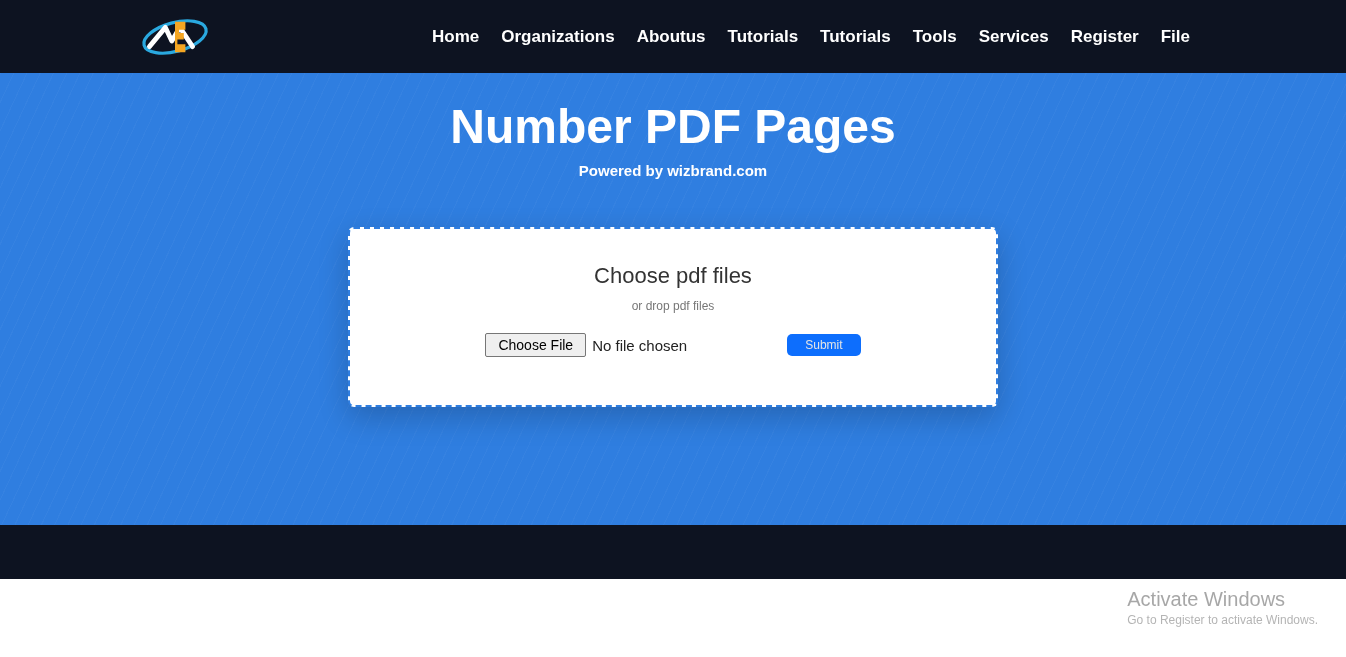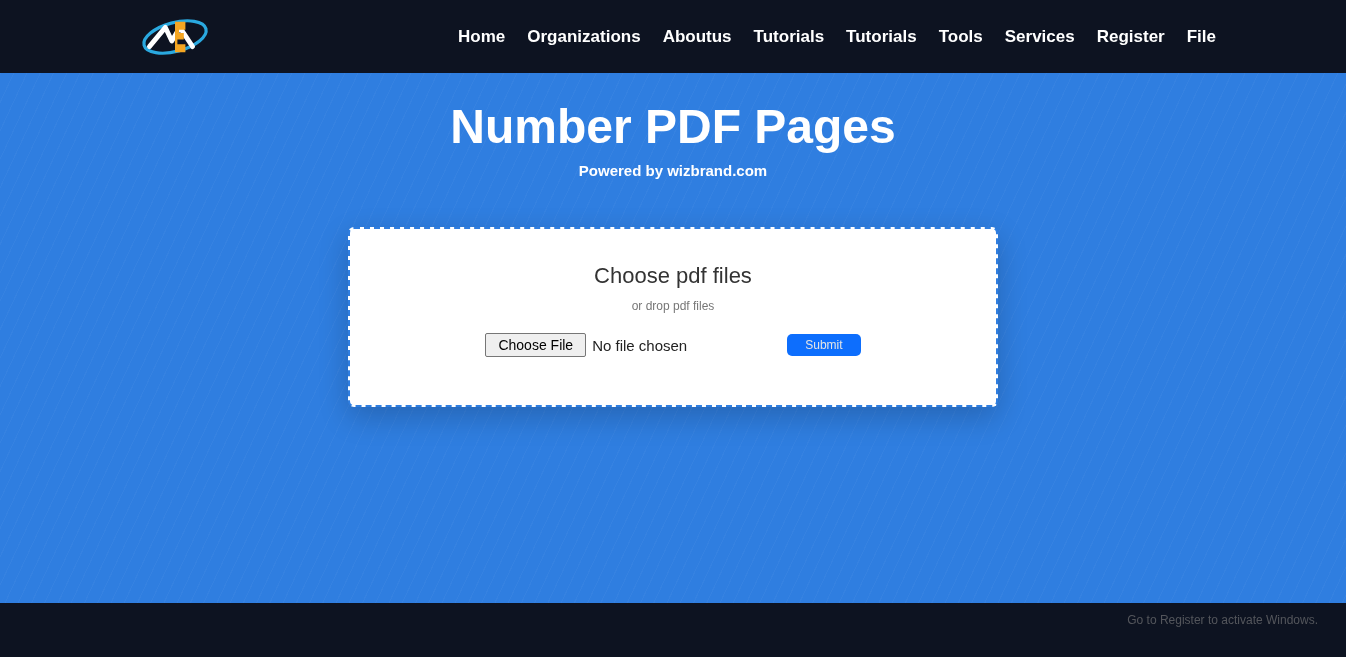--- a/index.html
+++ b/index.html
@@ -30,40 +30,40 @@
       align-items: center;
       justify-content: center;
     }
     .logo svg {
       width: 80px;
       height: 50px;
     }
     .nav-links {
       display: flex;
       margin-left: auto;
-      margin-right: 90px;
+      margin-right: 116px;
       gap: 22px;
     }
     .nav-link {
       color: #fff;
       font-weight: 700;
       font-size: 17px;
       text-decoration: none;
       cursor: pointer;
     }
     .hero {
       background: #2f7ee0;
       background-image: repeating-linear-gradient(
         115deg,
         rgba(255,255,255,0.03) 0px,
         rgba(255,255,255,0.03) 1px,
         transparent 1px,
         transparent 12px
       );
-      height: 530px;
+      height: 452px;
       text-align: center;
       padding-top: 26px;
       position: relative;
     }
     .hero-title {
       color: #fff;
       font-size: 48px;
       font-weight: 700;
       margin-bottom: 8px;
     }
@@ -188,14 +188,15 @@
         <span class="file-status">No file chosen</span>
       </div>
       <button class="submit-btn">Submit</button>
     </div>
   </div>
 </div>
 
 <div class="footer-stripe"></div>
 
 <div class="watermark">
+  <div class="watermark-title">Activate Windows</div>
   <div class="watermark-sub">Go to Register to activate Windows.</div>
 </div>
 
 </body></html>

